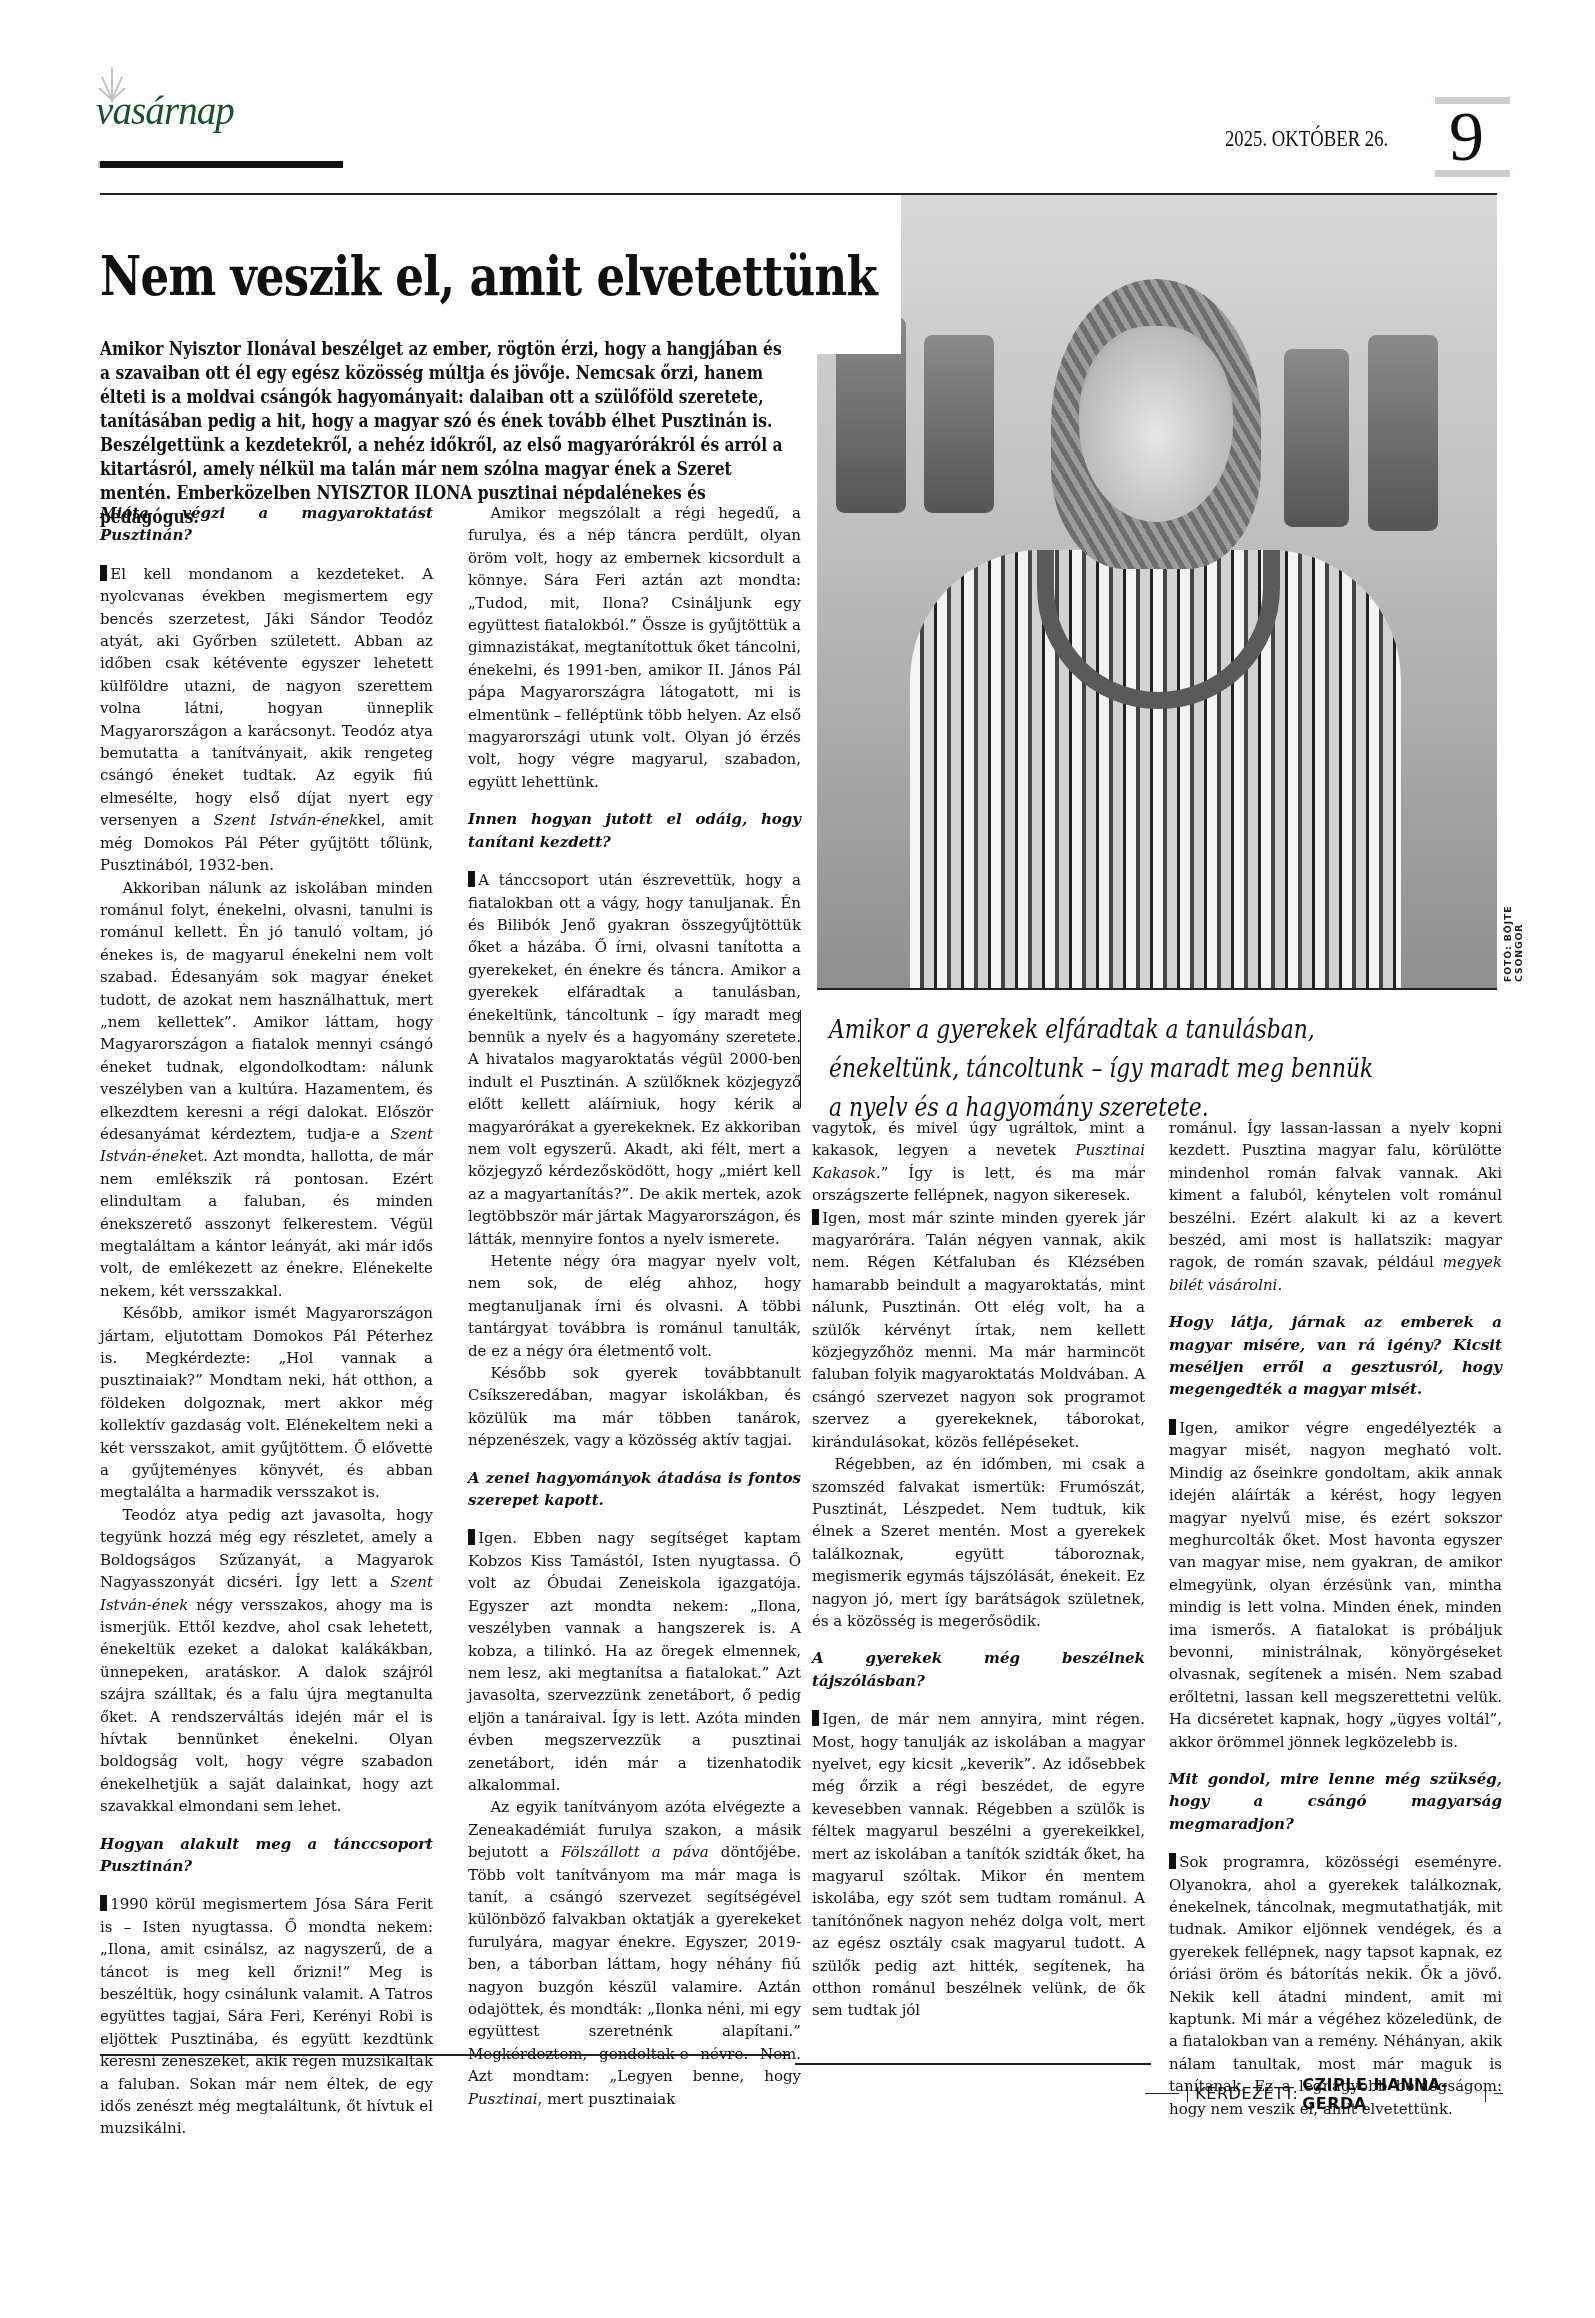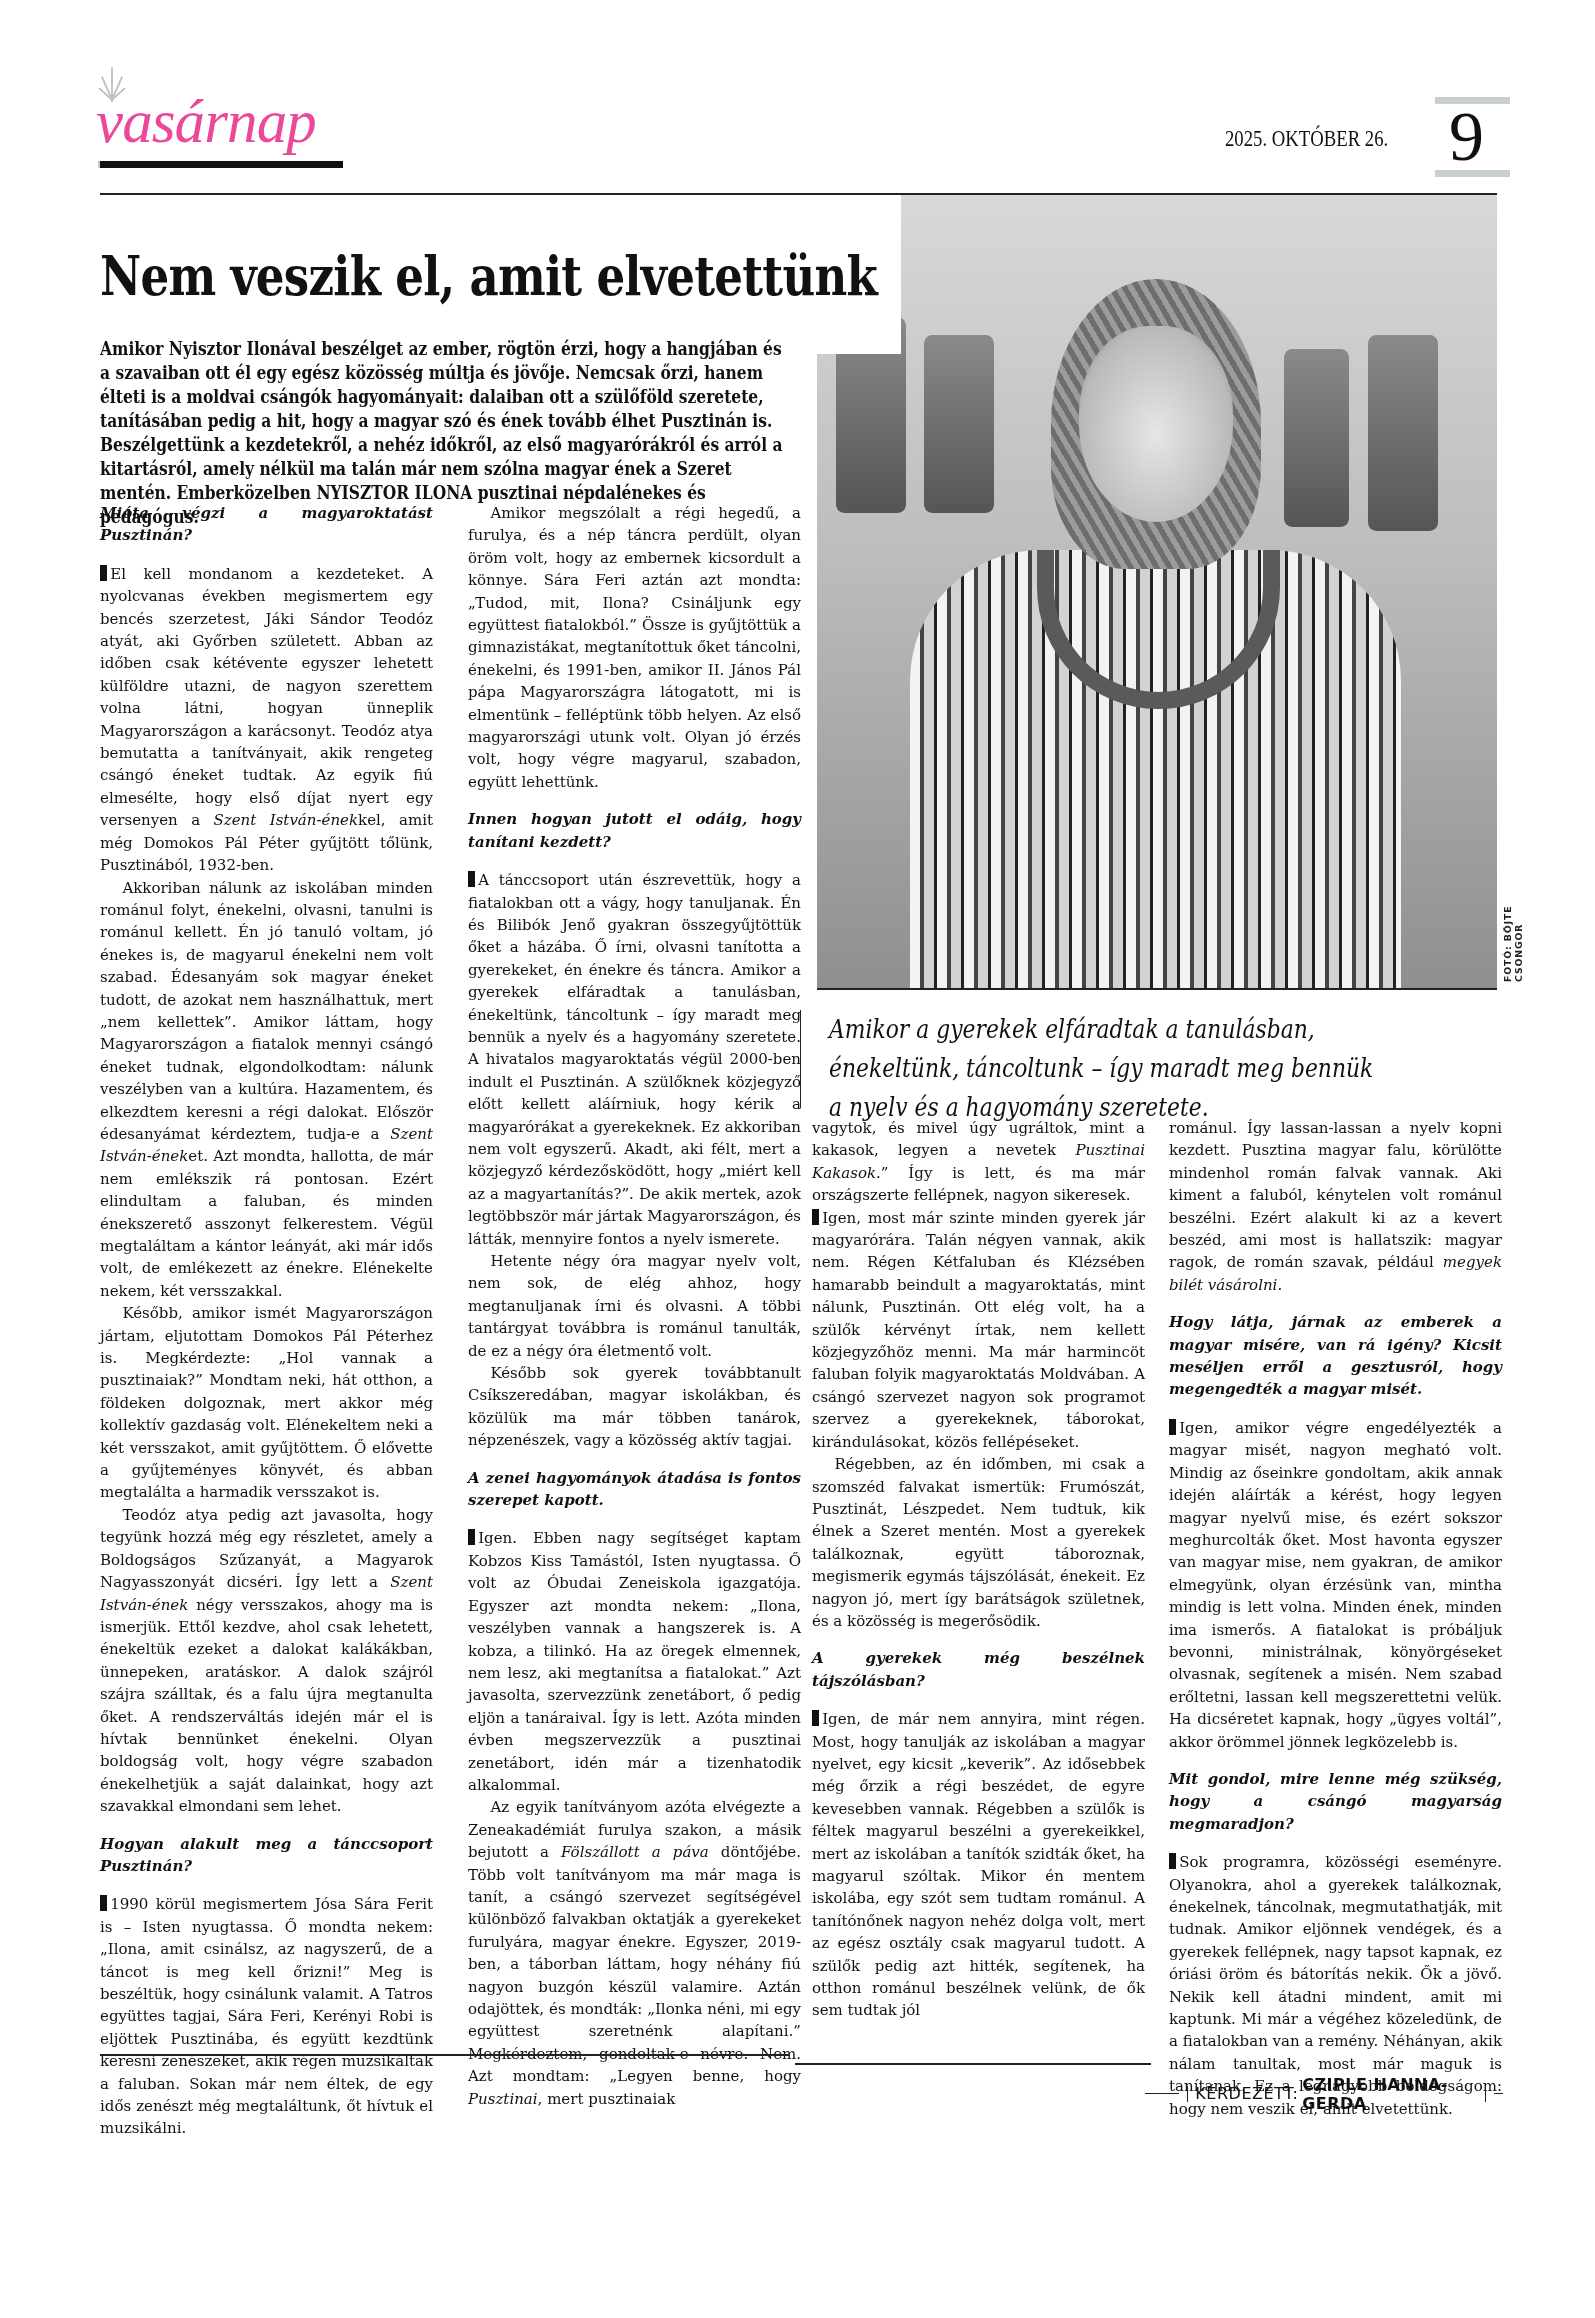--- a/index.html
+++ b/index.html
@@ -1,21 +1,21 @@
 <!DOCTYPE html>
 <html style="font-size:7.5px"><head>
 <meta charset="utf-8">
 <style>
   * { box-sizing: border-box; margin: 0; padding: 0; }
   html, body { width: 1595px; height: 2319px; background: #ffffff; overflow: hidden; }
   body { position: relative; font-family: "DejaVu Serif", serif; color: #111; }
 
   
   .masthead { position: absolute; top: 0; left: 0; width: 1595px; height: 196px; }
-  .logo { position: absolute; left: 96px; top: 91px; font-family: "Liberation Serif", serif; font-style: italic; font-size: 61px; letter-spacing: -0.9px; color: #ec4899; line-height: 1; }
+  .logo { position: absolute; left: 96px; top: 91px; font-family: "Liberation Serif", serif; font-style: italic; font-size: 39px; letter-spacing: -0.9px; color: #14532d; line-height: 1; }
   .logo-sun { position: absolute; left: 98px; top: 65px; width: 28px; height: 37px; }
   .logo-underline { position: absolute; left: 100px; top: 161px; width: 243px; height: 6.5px; background: #111; }
   .logo-underline-grey { position: absolute; left: 98px; top: 161px; width: 26px; height: 6.5px; background: #c8cfcc; }
   .section-box { position: absolute; left: 640px; top: 107px; width: 337px; height: 61px; background: #eff1f3; display: flex; align-items: center; justify-content: center; }
   .section-box::after { content: ""; position: absolute; left: 0; bottom: -15px; width: 100%; height: 15px; background: #111; }
   .section-label { font-family: "DejaVu Serif", serif; font-weight: bold; font-style: italic; font-size: 35px; transform: scaleX(0.72); letter-spacing: 0.5px; }
   .date { position: absolute; left: 1225px; top: 125px; font-family: "Liberation Serif", serif; font-size: 23.4px; transform: scaleX(0.8); transform-origin: left; }
   .page-num-wrap { position: absolute; left: 1435px; top: 97px; width: 75px; height: 75px; }
   .page-num-bar { position: absolute; left: 0; width: 75px; height: 6.5px; background: #c8cfcc; }
   .page-num { position: absolute; left: 14px; top: 4.7px; font-family: "Liberation Serif", serif; font-size: 70px; line-height: 1; }

